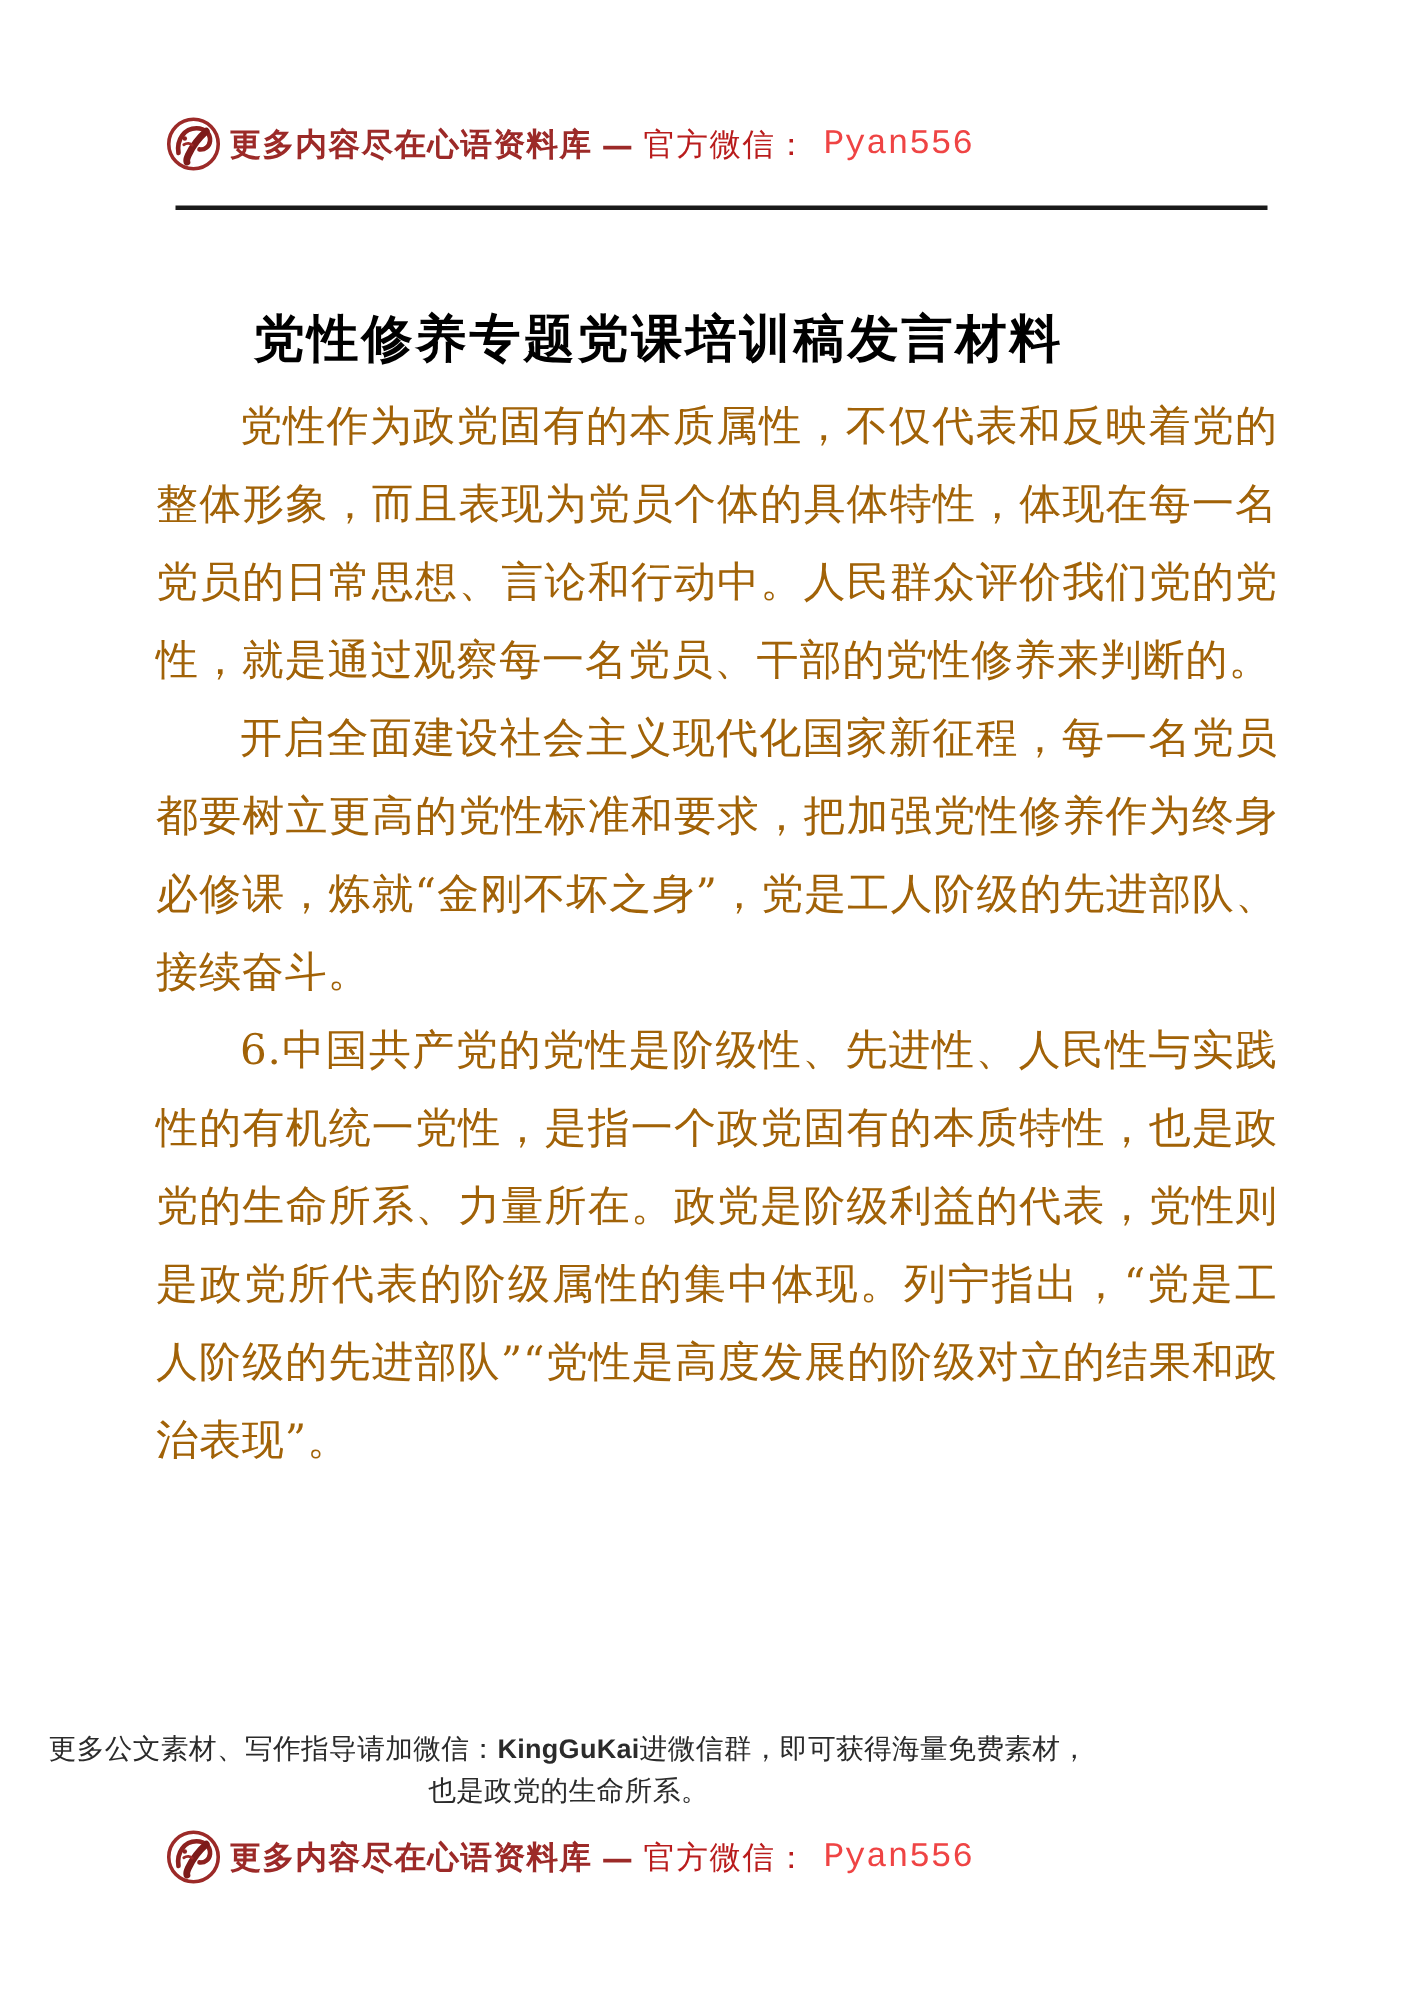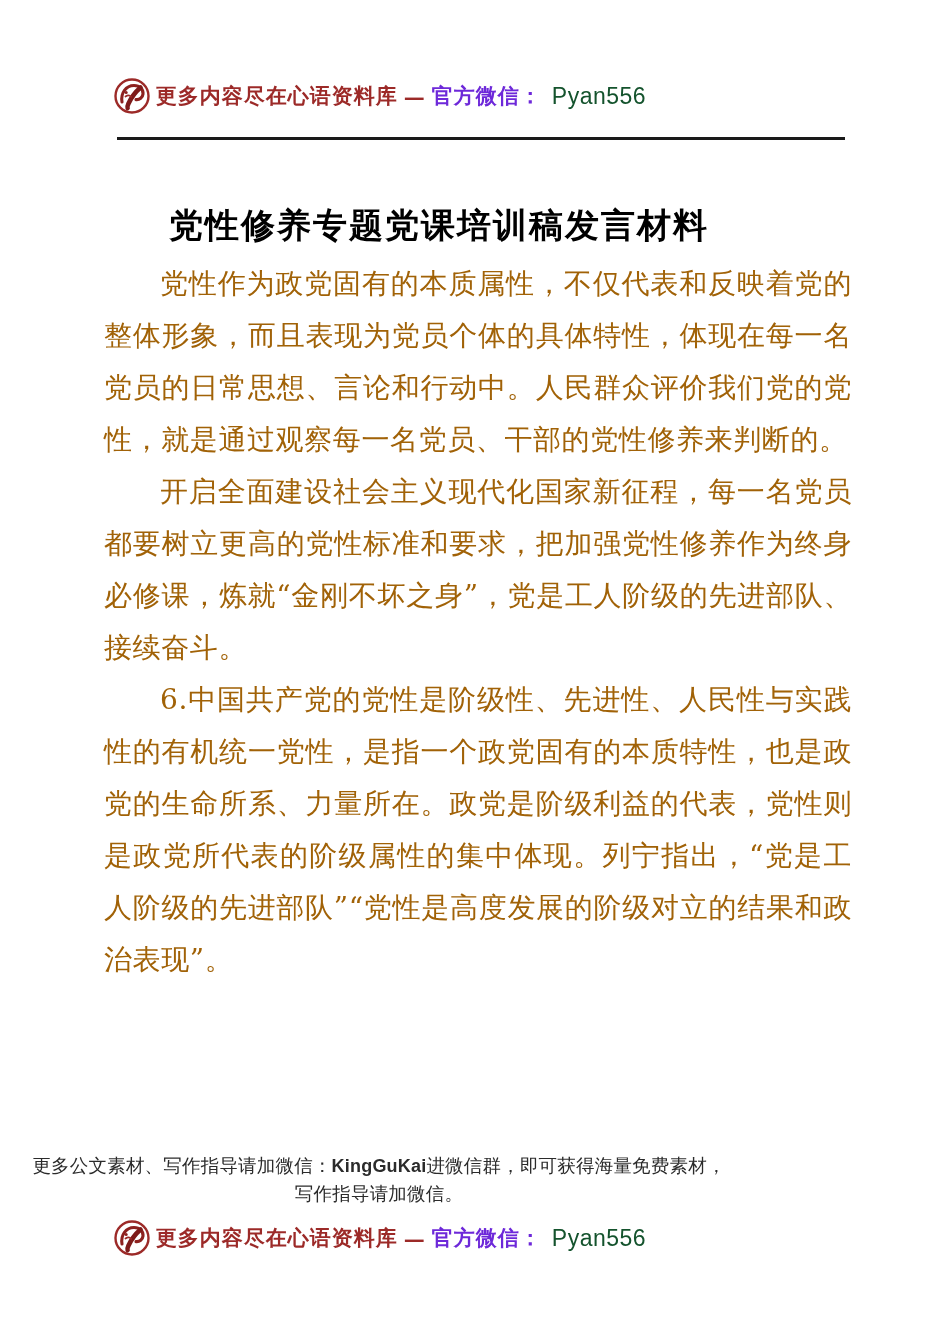--- a/index.html
+++ b/index.html
@@ -43,28 +43,28 @@
     display: block;
   }
   .wm-text {
     font-family: "DejaVu Serif", "Liberation Serif", serif;
     font-weight: 700;
     font-size: 21px;
     letter-spacing: 1px;
     color: #9c2a28;
   }
   .wm-text-light {
-    color: #6d28d9;
-    font-weight: 700;
+    color: #b91c1c;
+    font-weight: 400;
   }
   .wm-handle {
-    font-family: Liberation Sans, sans-serif;
+    font-family: Liberation Mono, monospace;
     font-weight: 400;
     font-size: 23px;
-    color: #14532d;
+    color: #ef4444;
     letter-spacing: 0.5px;
     margin-left: 4px;
   }
 
   
   .divider {
     position: absolute;
     left: 117px;
     top: 137px;
     width: 728px;
@@ -151,21 +151,21 @@
   <h1 class="doc-title">党性修养专题党课培训稿发言材料</h1>
 
   <div class="body-area">
     <p class="para">党性作为政党固有的本质属性，不仅代表和反映着党的整体形象，而且表现为党员个体的具体特性，体现在每一名党员的日常思想、言论和行动中。人民群众评价我们党的党性，就是通过观察每一名党员、干部的党性修养来判断的。</p>
     <p class="para">开启全面建设社会主义现代化国家新征程，每一名党员都要树立更高的党性标准和要求，把加强党性修养作为终身必修课，炼就“金刚不坏之身”，党是工人阶级的先进部队、接续奋斗。</p>
     <p class="para">6.中国共产党的党性是阶级性、先进性、人民性与实践性的有机统一党性，是指一个政党固有的本质特性，也是政党的生命所系、力量所在。政党是阶级利益的代表，党性则是政党所代表的阶级属性的集中体现。列宁指出，“党是工人阶级的先进部队”“党性是高度发展的阶级对立的结果和政治表现”。</p>
   </div>
 
   <div class="footer-note">
     <span class="footer-line"><span>更多公文素材、写作指导请加微信：</span><span class="handle">KingGuKai</span><span>进微信群，即可获得海量免费素材，</span></span>
-    <span class="footer-line">写作指导请加微信。</span>
+    <span class="footer-line">也是政党的生命所系。</span>
   </div>
 
   <div class="watermark watermark-bottom">
     <span class="wm-logo">
       <svg viewBox="0 0 36 36" width="36" height="36" aria-hidden="true">
         <circle cx="18" cy="18" r="16.5" fill="none" stroke="#9c2a28" stroke-width="2.4"></circle>
         <path d="M8 24 C6.5 15 12 7.5 20 7.5 C26 7.5 29.5 11.5 29 16 C28.6 19.6 25.6 22 22 21.6" fill="none" stroke="#8d211f" stroke-width="3.1" stroke-linecap="round"></path>
         <path d="M26.5 9.5 C22 13.5 17.5 19 14.5 25.5 C13.6 27.5 13.2 29 13.6 30" fill="none" stroke="#7d1b1a" stroke-width="4.6" stroke-linecap="round"></path>
         <path d="M11.5 18.5 C13.5 17.2 16 17.4 17.2 18.8" fill="none" stroke="#9c2a28" stroke-width="1.8" stroke-linecap="round"></path>
         <circle cx="12.2" cy="14.4" r="1.5" fill="#8d211f"></circle>

